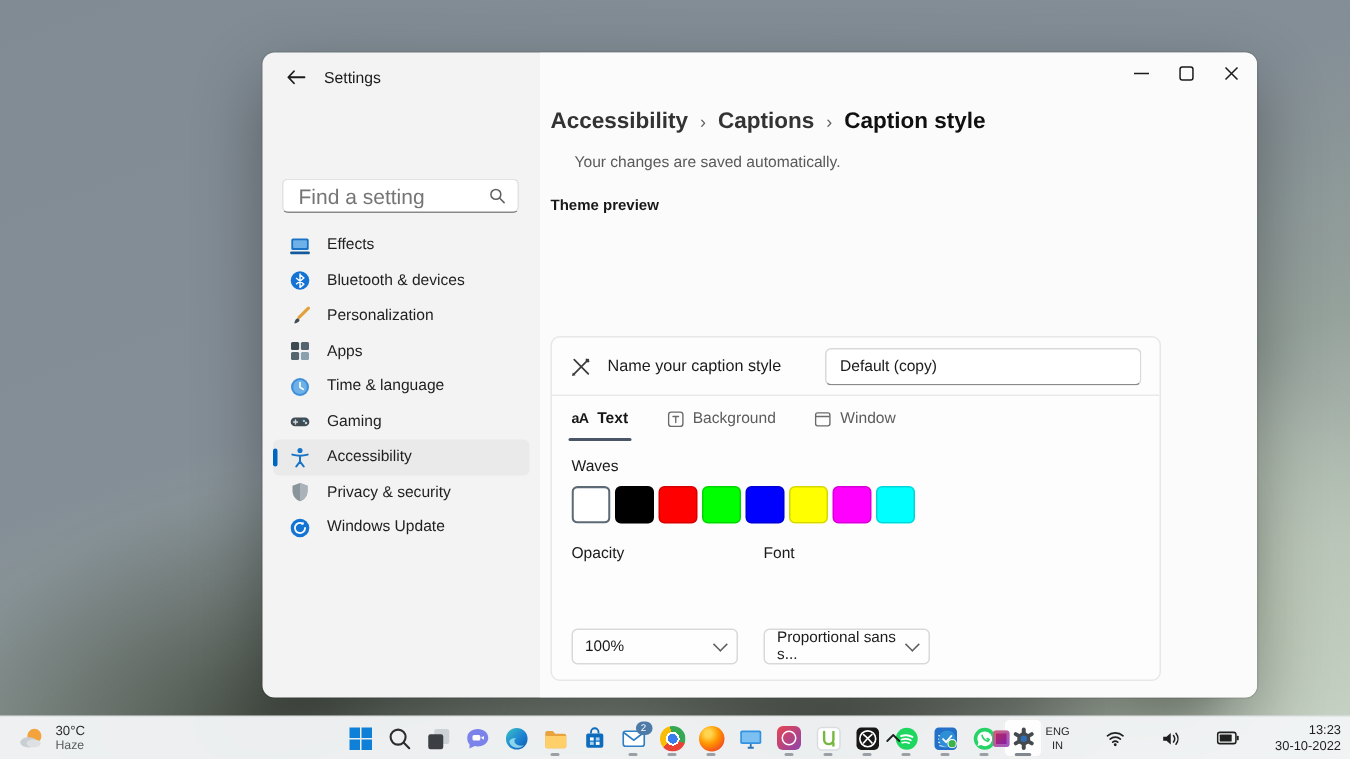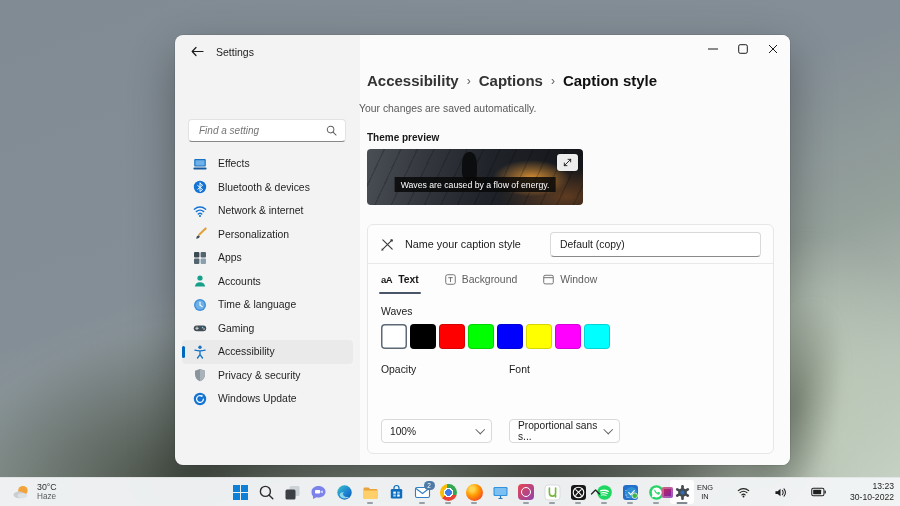--- a/index.html
+++ b/index.html
@@ -41,48 +41,48 @@
   .firefox-ic{background:radial-gradient(circle at 36% 30%,#ffd54d 0 14%,#ff9800 42%,#f4511e 76%,#d84315 100%);}
   .media-ic{width:16px;height:16px;border-radius:4px;background:linear-gradient(135deg,#e8454f,#8e44ad);
       display:flex;align-items:center;justify-content:center;}
   .media-ic i{width:8px;height:8px;border:1.6px solid #fff;border-radius:50%;display:block;}
   .tb-tray{position:absolute;right:3px;top:0;bottom:0;display:flex;align-items:center;gap:24px;padding-right:3px;}
   .lang{display:flex;flex-direction:column;align-items:center;line-height:1.25;font-size:7.4px;color:#1f1f1f;}
   .clock{text-align:right;font-size:8.6px;color:#1f1f1f;line-height:1.3;}
   .adobe-ic{width:11px;height:11px;border-radius:2px;background:linear-gradient(135deg,#c22a4e,#7a1fb8);
       box-shadow:inset 0 0 0 2px rgba(255,255,255,.25);}
   
-  .win{position:absolute;left:175px;top:35px;width:615px;height:430px;background:#f3f3f4;border-radius:8px;
+  .win{position:absolute;left:175px;top:35px;width:663px;height:430px;background:#f3f3f4;border-radius:8px;
       box-shadow:0 18px 46px rgba(0,0,0,.33),0 0 0 1px rgba(0,0,0,.07);overflow:hidden;}
   .main-pane{position:absolute;left:185px;top:0;right:0;bottom:0;background:#fbfbfb;}
   .back-btn{position:absolute;left:8px;top:5px;width:28px;height:23px;border-radius:4px;display:flex;
       align-items:center;justify-content:center;}
   .win-title{position:absolute;left:41px;top:11px;font-size:10.5px;color:#1b1b1b;}
   .ctrls{position:absolute;right:2px;top:0;display:flex;}
   .ctrl{width:30px;height:28px;display:flex;align-items:center;justify-content:center;}
   
   .search{position:absolute;left:13px;top:84px;width:158px;height:23px;background:#fff;
       border:1px solid #e2e2e2;border-bottom-color:#888;border-radius:4px;display:flex;align-items:center;
       padding:0 8px;box-sizing:border-box;}
-  .search input{flex:1;border:none;outline:none;background:transparent;font-size:10px;
-      font-family:"Liberation Sans",sans-serif;color:#1b1b1b;min-width:0;font-style:italic;}
+  .search input{flex:1;border:none;outline:none;background:transparent;font-size:14px;
+      font-family:"Liberation Sans",sans-serif;color:#1b1b1b;min-width:0;}
   .search input::placeholder{color:#757575;}
   .nav{position:absolute;left:7px;top:117px;width:171px;}
   .nav-item{position:relative;height:23.5px;display:flex;align-items:center;gap:11px;padding-left:10px;
       border-radius:4px;font-size:10.4px;color:#1f1f1f;box-sizing:border-box;}
   .nav-item.active{background:#eaeaeb;}
   .accent-bar{position:absolute;left:0;top:6px;bottom:6px;width:3px;border-radius:2px;}
   .nicon{width:15px;height:15px;flex:none;display:flex;align-items:center;justify-content:center;}
   .nicon svg{width:14px;height:14px;display:block;}
   
   .crumb{position:absolute;left:192px;top:37px;display:flex;align-items:center;font-size:15px;
       font-weight:600;color:#333;}
   .crumb .sep{margin:0 8px;color:#606060;font-size:12px;font-weight:400;}
   .crumb .cur{font-weight:700;color:#101010;}
-  .note{position:absolute;left:184px;top:68px;font-size:10.4px;color:#5a5a5a;}
+  .note{position:absolute;left:208px;top:68px;font-size:10.4px;color:#5a5a5a;}
   .tp-label{position:absolute;left:192px;top:97px;font-size:10px;font-weight:700;color:#181818;}
   .preview{position:absolute;left:192px;top:114px;width:216px;height:56px;border-radius:4px;overflow:hidden;
       background:
       radial-gradient(55px 26px at 76% 52%,rgba(244,160,54,.85),rgba(244,160,54,0) 70%),
       radial-gradient(95px 42px at 92% 85%,rgba(205,115,42,.4),rgba(0,0,0,0) 70%),
       linear-gradient(100deg,#4a4e55 0%,#33373d 28%,#202329 55%,#121418 100%);}
   .preview .rails{position:absolute;inset:0;opacity:.45;
       background:repeating-linear-gradient(115deg,rgba(0,0,0,.4) 0 1.5px,rgba(0,0,0,0) 1.5px 15px);}
   .preview .person{position:absolute;left:44%;top:3px;width:15px;height:27px;background:#0b0d0f;
       border-radius:45% 45% 25% 25%;filter:blur(.7px);}
@@ -182,54 +182,36 @@
           <svg viewBox="0 0 14 14">
               <circle cx="7" cy="7" r="6.2" fill="#1474d4"></circle>
               <path d="M7 2.4v9.2l2.6-2.1-5.2-4.2M4.4 9.5l5.2-4.2L7 3.2" stroke="#fff" stroke-width=".95" fill="none" stroke-linejoin="round"></path>
             </svg>
           </span>
         <span class="nlabel">Bluetooth &amp; devices</span>
       </div>
       <div class="nav-item">
         <span class="nicon">
           <svg viewBox="0 0 14 14">
-              <path d="M1.4 5.2a8.4 8.4 0 0 1 11.2 0M3.3 7.6a5.6 5.6 0 0 1 7.4 0M5.2 10a2.8 2.8 0 0 1 3.6 0" stroke="#1474d4" stroke-width="1.4" fill="none" stroke-linecap="round"></path>
-              <circle cx="7" cy="12" r="1.1" fill="#1474d4"></circle>
-            </svg>
-          </span>
-        <span class="nlabel">Network &amp; internet</span>
-      </div>
-      <div class="nav-item">
-        <span class="nicon">
-          <svg viewBox="0 0 14 14">
               <path d="M12.6 1.4 6.4 7.6" stroke="#e0a23e" stroke-width="2.1" stroke-linecap="round"></path>
               <path d="M5.6 8.2c-1.3.3-2.1 1.4-2.4 3.5 2-.2 3.2-1 3.6-2.3z" fill="#424a50"></path>
             </svg>
           </span>
         <span class="nlabel">Personalization</span>
       </div>
       <div class="nav-item">
         <span class="nicon">
           <svg viewBox="0 0 14 14">
               <rect x="1" y="1" width="5.4" height="5.4" rx="1" fill="#3c4a52"></rect>
               <rect x="7.6" y="1" width="5.4" height="5.4" rx="1" fill="#55656f"></rect>
               <rect x="1" y="7.6" width="5.4" height="5.4" rx="1" fill="#55656f"></rect>
               <rect x="7.6" y="7.6" width="5.4" height="5.4" rx="1" fill="#8aa0ac"></rect>
             </svg>
           </span>
         <span class="nlabel">Apps</span>
-      </div>
-      <div class="nav-item">
-        <span class="nicon">
-          <svg viewBox="0 0 14 14">
-              <circle cx="7" cy="4" r="2.6" fill="#15a08a"></circle>
-              <path d="M1.8 12.6a5.3 5.3 0 0 1 10.4 0z" fill="#15a08a"></path>
-            </svg>
-          </span>
-        <span class="nlabel">Accounts</span>
       </div>
       <div class="nav-item">
         <span class="nicon">
           <svg viewBox="0 0 14 14">
               <circle cx="7" cy="7" r="6" fill="#3f8fd8"></circle>
               <circle cx="7" cy="7" r="4.6" fill="#6db1e8"></circle>
               <path d="M7 4v3.2l2.2 1.4" stroke="#fff" stroke-width="1.1" fill="none" stroke-linecap="round"></path>
             </svg>
           </span>
         <span class="nlabel">Time &amp; language</span>
@@ -279,32 +261,20 @@
     <div class="crumb">
       <span>Accessibility</span>
       <span class="sep">›</span>
       <span>Captions</span>
       <span class="sep">›</span>
       <span class="cur">Caption style</span>
     </div>
     <div class="note">Your changes are saved automatically.</div>
 
     <div class="tp-label">Theme preview</div>
-    <div class="preview">
-      <div class="rails"></div>
-      <div class="person"></div>
-      <div class="leg" style="left:45.5%;top:26px;width:4px;height:15px;transform:rotate(7deg);"></div>
-      <div class="leg" style="left:49%;top:26px;width:4px;height:13px;transform:rotate(-6deg);"></div>
-      <div class="caption-chip">Waves are caused by a flow of energy.</div>
-      <div class="expand-btn">
-        <svg width="9" height="9" viewBox="0 0 10 10">
-          <path d="M1.5 8.5 8.5 1.5M8.5 1.5H5.6M8.5 1.5v2.9M1.5 8.5h2.9M1.5 8.5V5.6" stroke="#1b1b1b" stroke-width="1" fill="none" stroke-linecap="round"></path>
-        </svg>
-      </div>
-    </div>
 
     <div class="card">
       <div class="name-row">
         <svg width="15" height="15" viewBox="0 0 16 16">
           <path d="M3 13 13 3M3 3l10 10" stroke="#3a3a3a" stroke-width="1.2" stroke-linecap="round"></path>
           <path d="M12 2l2 2-1.2 1.2-2-2zM2 12l2 2-2.6.6z" fill="#3a3a3a"></path>
         </svg>
         <span class="name-label">Name your caption style</span>
         <input class="name-input" type="text" value="Default (copy)" style="">
       </div>

